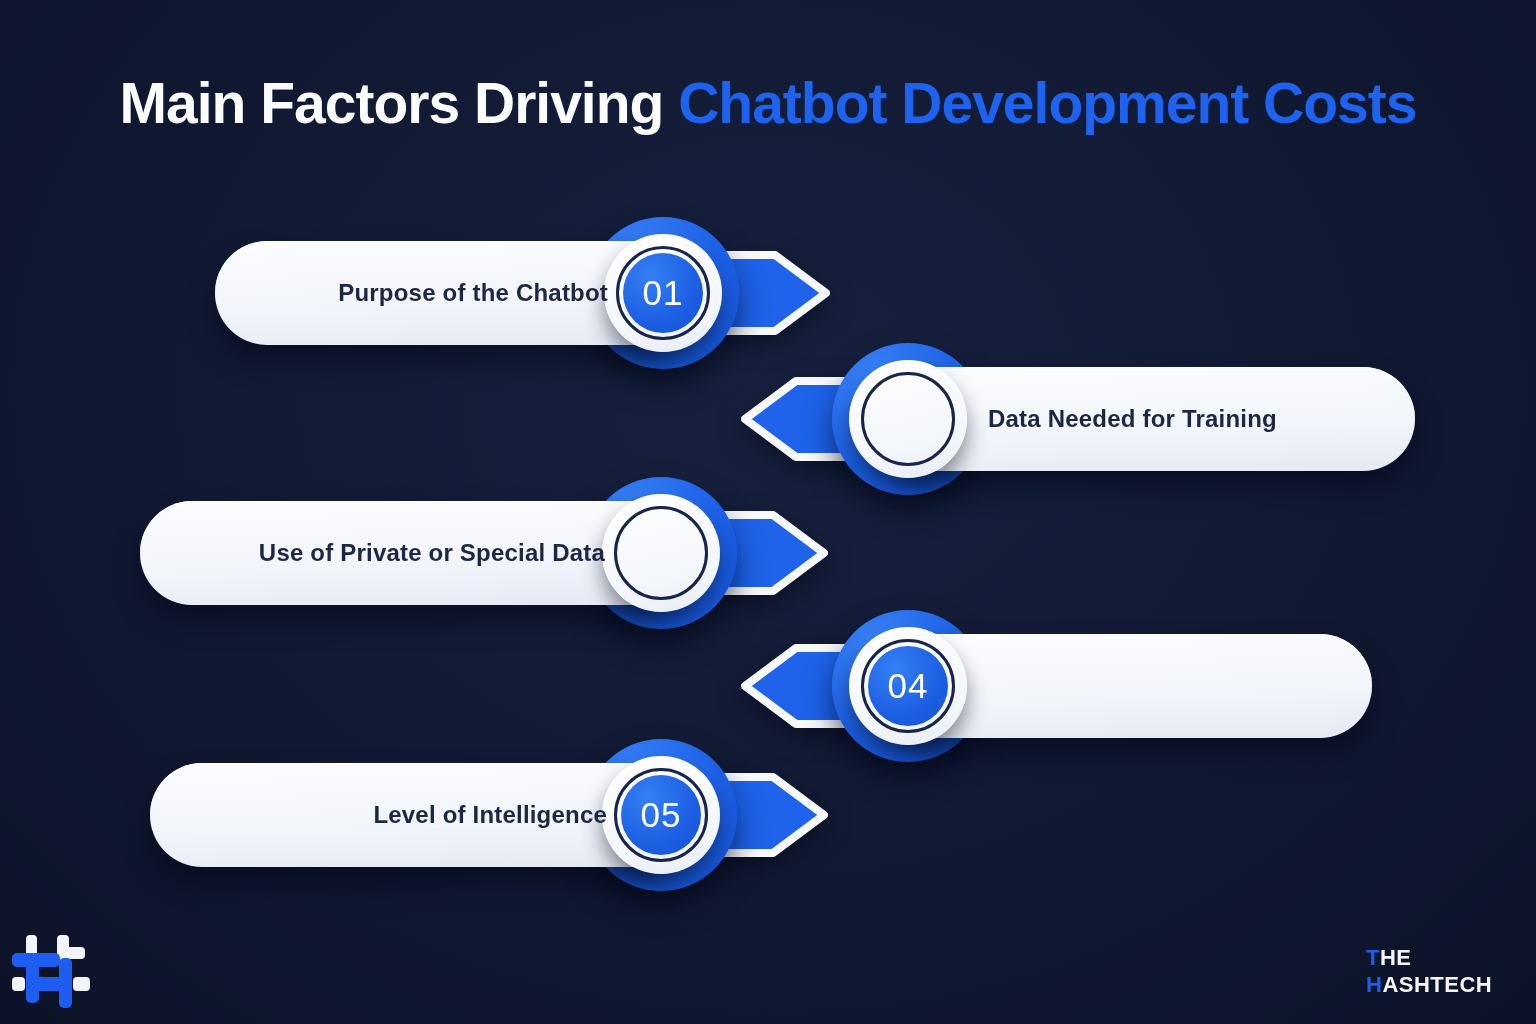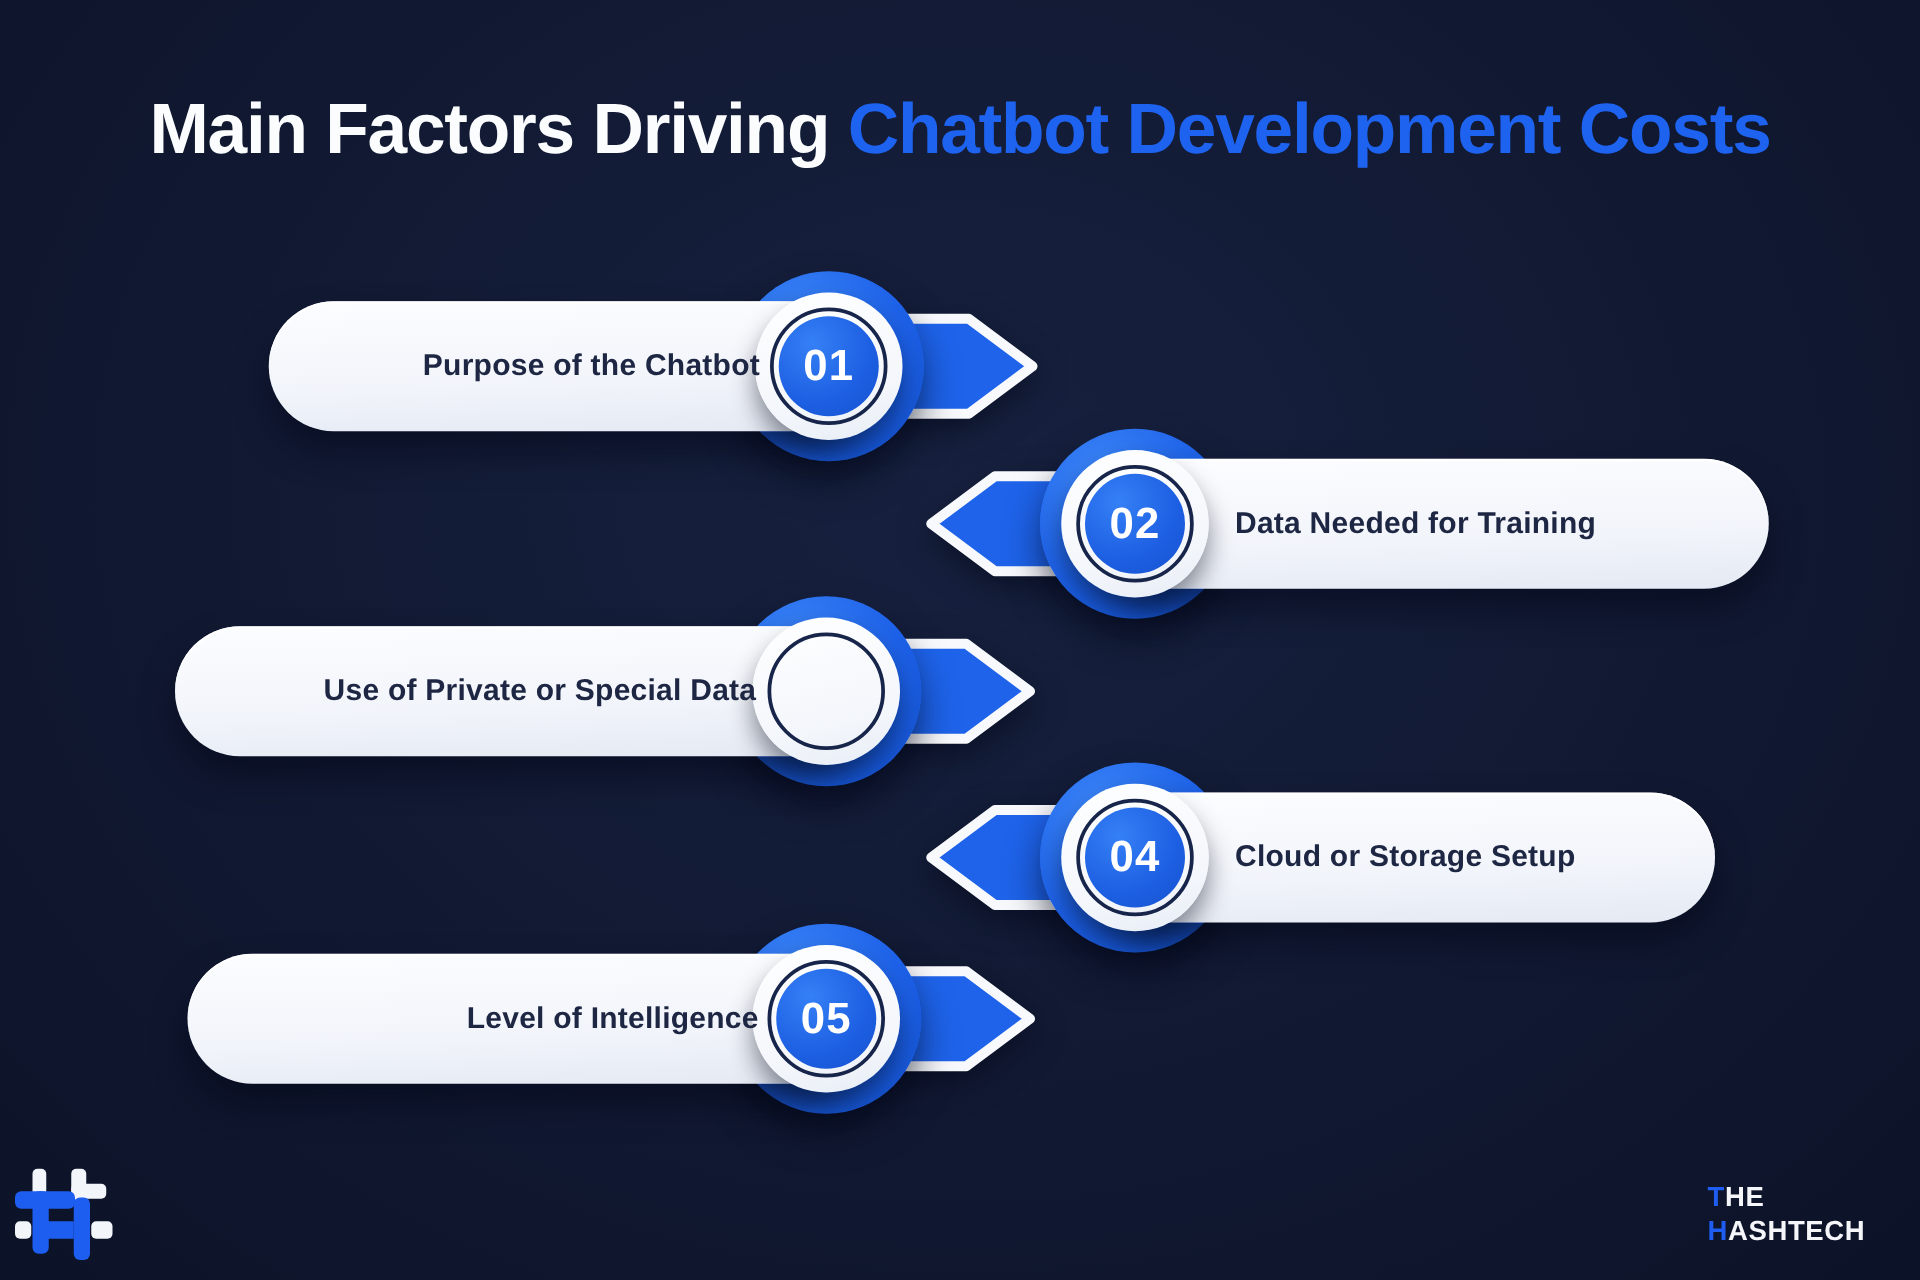--- a/index.html
+++ b/index.html
@@ -64,21 +64,21 @@
     width:94px;height:94px;border-radius:50%;
     border:3px solid #17254b;box-sizing:border-box;
     left:calc(var(--cx) - 47px);top:calc(var(--cy) - 47px);
   }
   .c-num{
     position:absolute;z-index:6;
     width:80px;height:80px;border-radius:50%;
     left:calc(var(--cx) - 40px);top:calc(var(--cy) - 40px);
     background:radial-gradient(circle at 34% 28%, #3580f6 0%, #1d5fe2 60%, #1552cf 100%);
     display:flex;align-items:center;justify-content:center;
-    color:#ffffff;font-size:35px;font-weight:700;letter-spacing:1px;
+    color:#ffffff;font-size:35px;font-weight:400;letter-spacing:1px;
   }
   .label{
     position:absolute;z-index:8;
     top:calc(var(--cy) - 52px);height:104px;
     left:var(--ll);width:var(--lw);
     display:flex;align-items:center;
     font-size:24px;font-weight:600;letter-spacing:.2px;
     color:#1d2642;white-space:nowrap;
   }
   .label-l{justify-content:flex-end;}
@@ -115,23 +115,20 @@
   </div>
 
   <div class="factor r2">
     <svg class="arrow arrow-r" width="170" height="92" viewBox="0 0 170 92">
       <path d="M -10 8 L 112 8 L 163 46 L 112 84 L -10 84 Z" fill="#1e63ea" stroke="#f7f9fc" stroke-width="8" stroke-linejoin="round"></path>
     </svg>
     <div class="c-outer"></div>
     <div class="pill"></div>
     <div class="c-cap"></div>
     <div class="c-ring"></div>
-    <div class="c-num">
-        <span>02</span>
-      </div>
     <div class="label label-r">Data Needed for Training</div>
   </div>
 
   <div class="factor r3">
     <svg class="arrow arrow-l" width="170" height="92" viewBox="0 0 170 92">
       <path d="M -10 8 L 112 8 L 163 46 L 112 84 L -10 84 Z" fill="#1e63ea" stroke="#f7f9fc" stroke-width="8" stroke-linejoin="round"></path>
     </svg>
     <div class="c-outer"></div>
     <div class="pill"></div>
     <div class="c-cap"></div>
@@ -143,21 +140,20 @@
     <svg class="arrow arrow-r" width="170" height="92" viewBox="0 0 170 92">
       <path d="M -10 8 L 112 8 L 163 46 L 112 84 L -10 84 Z" fill="#1e63ea" stroke="#f7f9fc" stroke-width="8" stroke-linejoin="round"></path>
     </svg>
     <div class="c-outer"></div>
     <div class="pill"></div>
     <div class="c-cap"></div>
     <div class="c-ring"></div>
     <div class="c-num">
         <span>04</span>
       </div>
-    <div class="label label-r">Cloud or Storage Setup</div>
   </div>
 
   <div class="factor r5">
     <svg class="arrow arrow-l" width="170" height="92" viewBox="0 0 170 92">
       <path d="M -10 8 L 112 8 L 163 46 L 112 84 L -10 84 Z" fill="#1e63ea" stroke="#f7f9fc" stroke-width="8" stroke-linejoin="round"></path>
     </svg>
     <div class="c-outer"></div>
     <div class="pill"></div>
     <div class="c-cap"></div>
     <div class="c-ring"></div>

